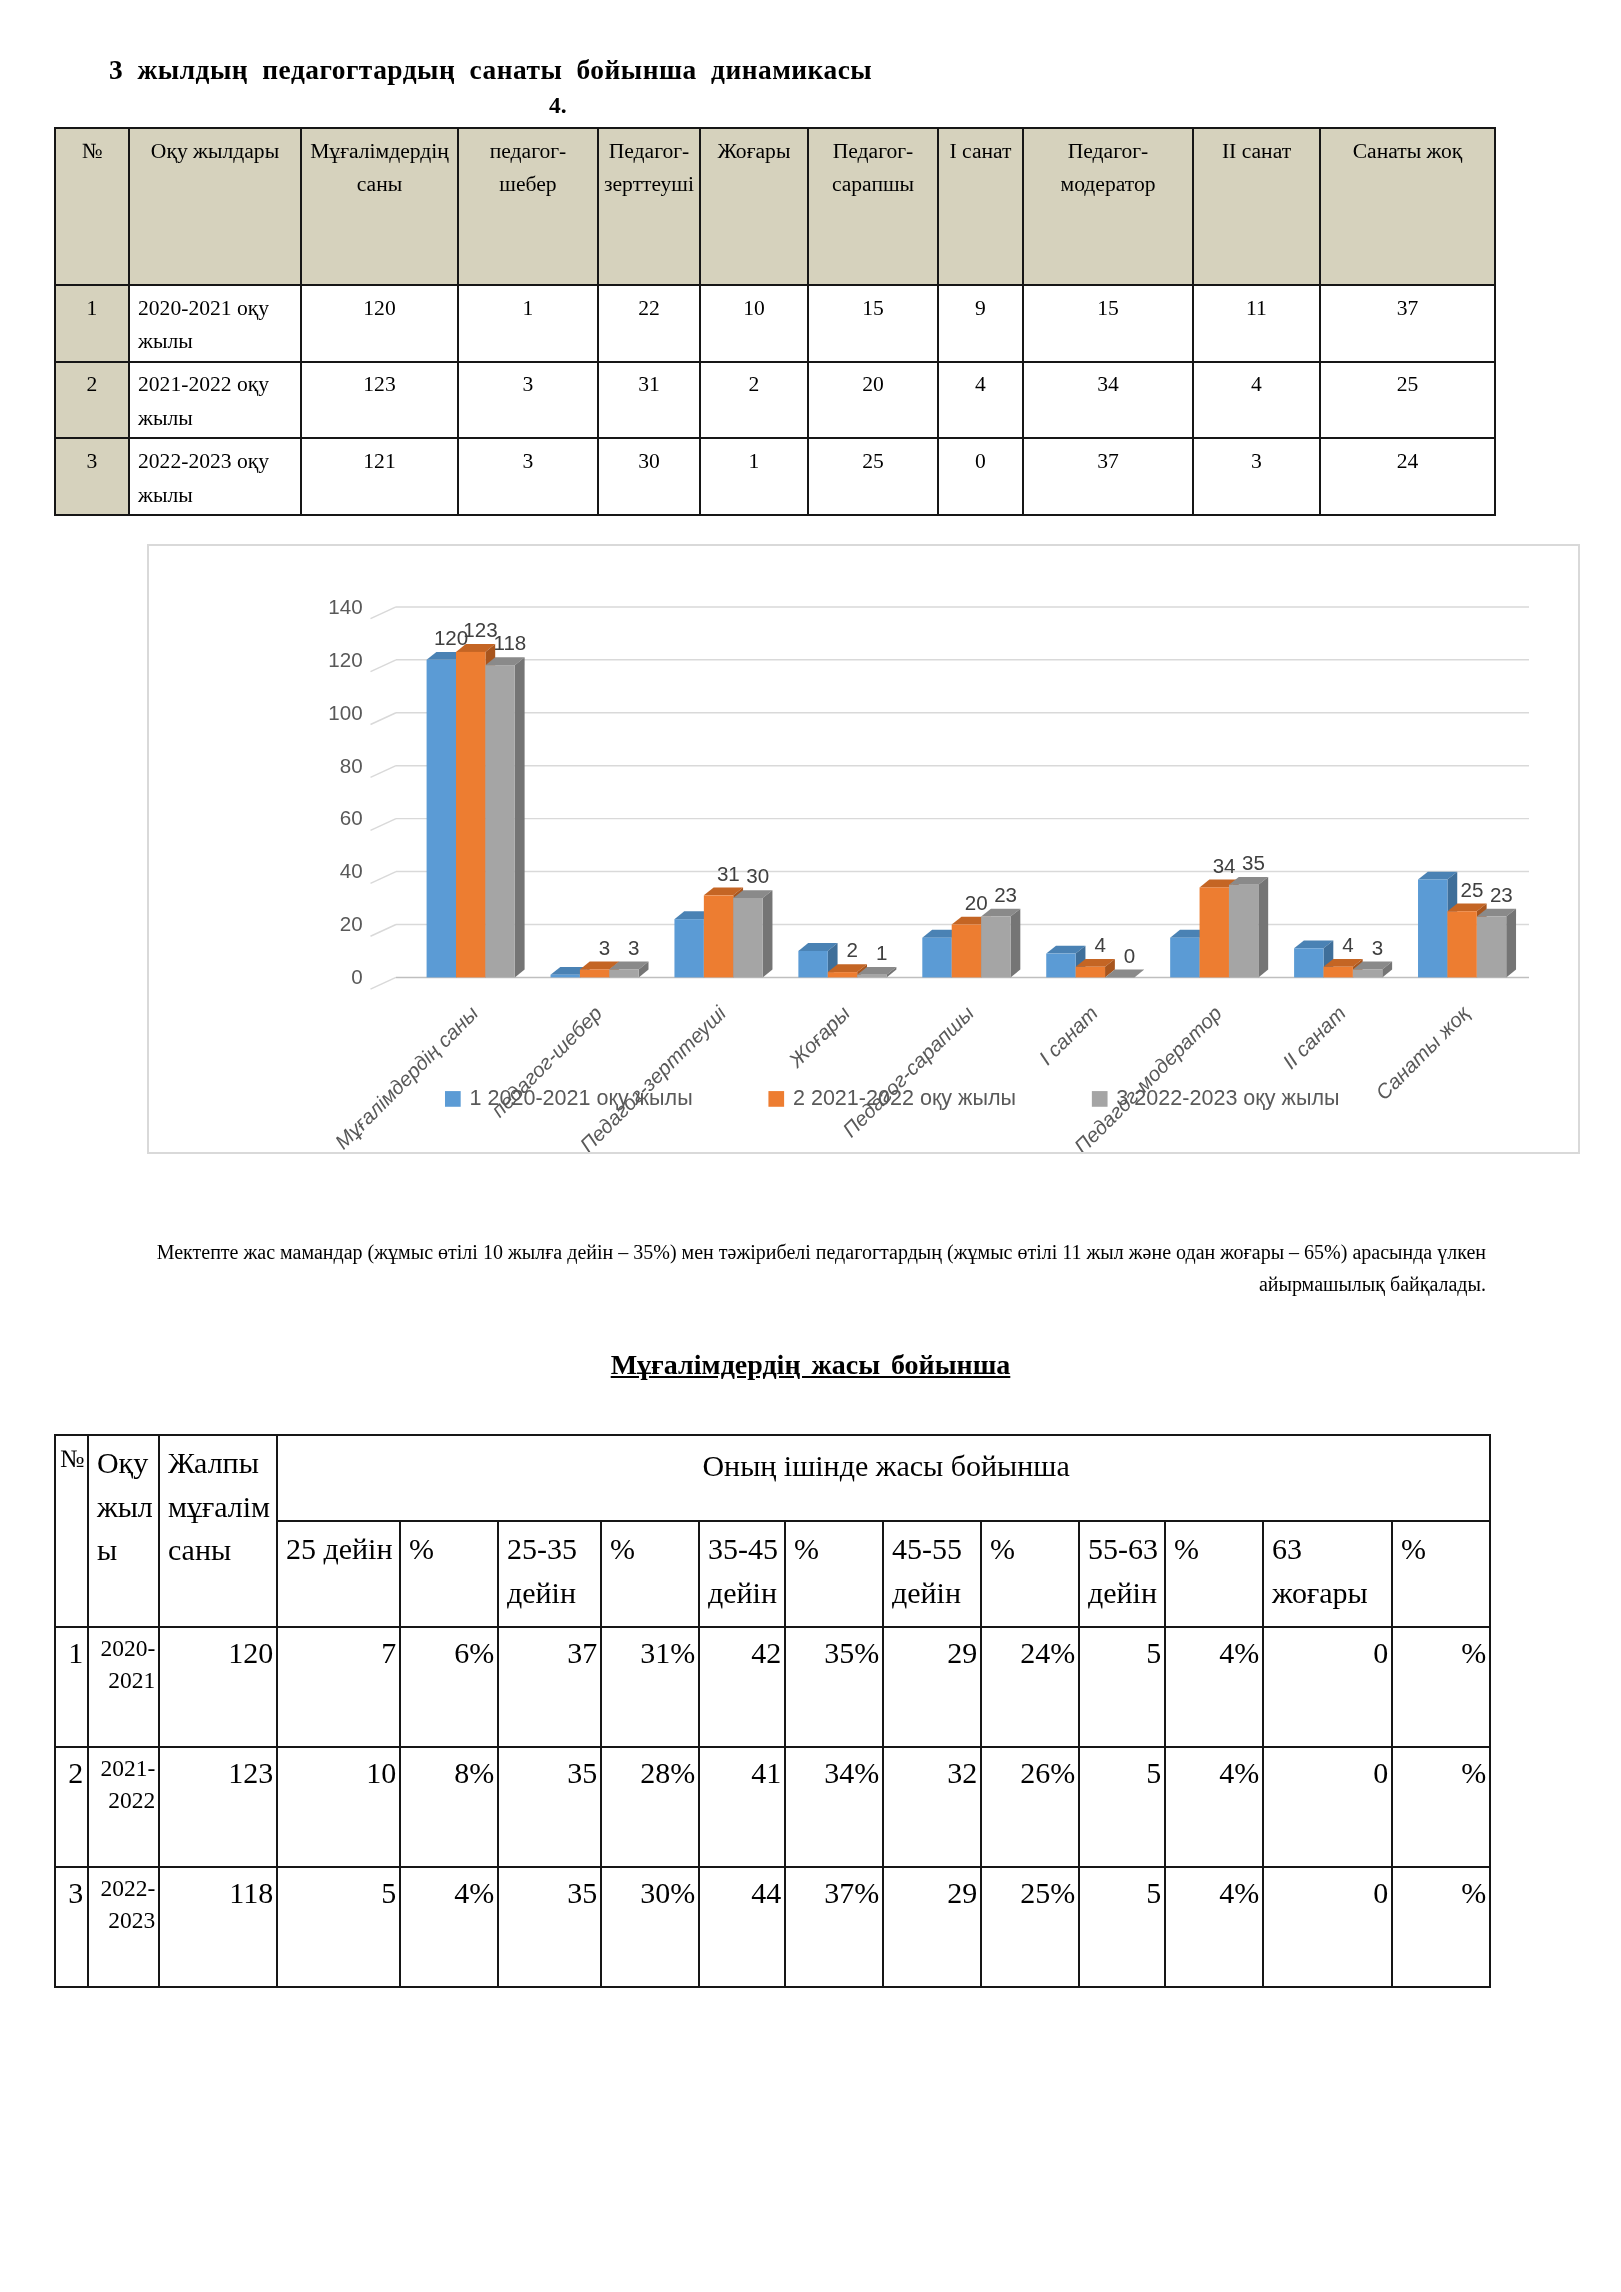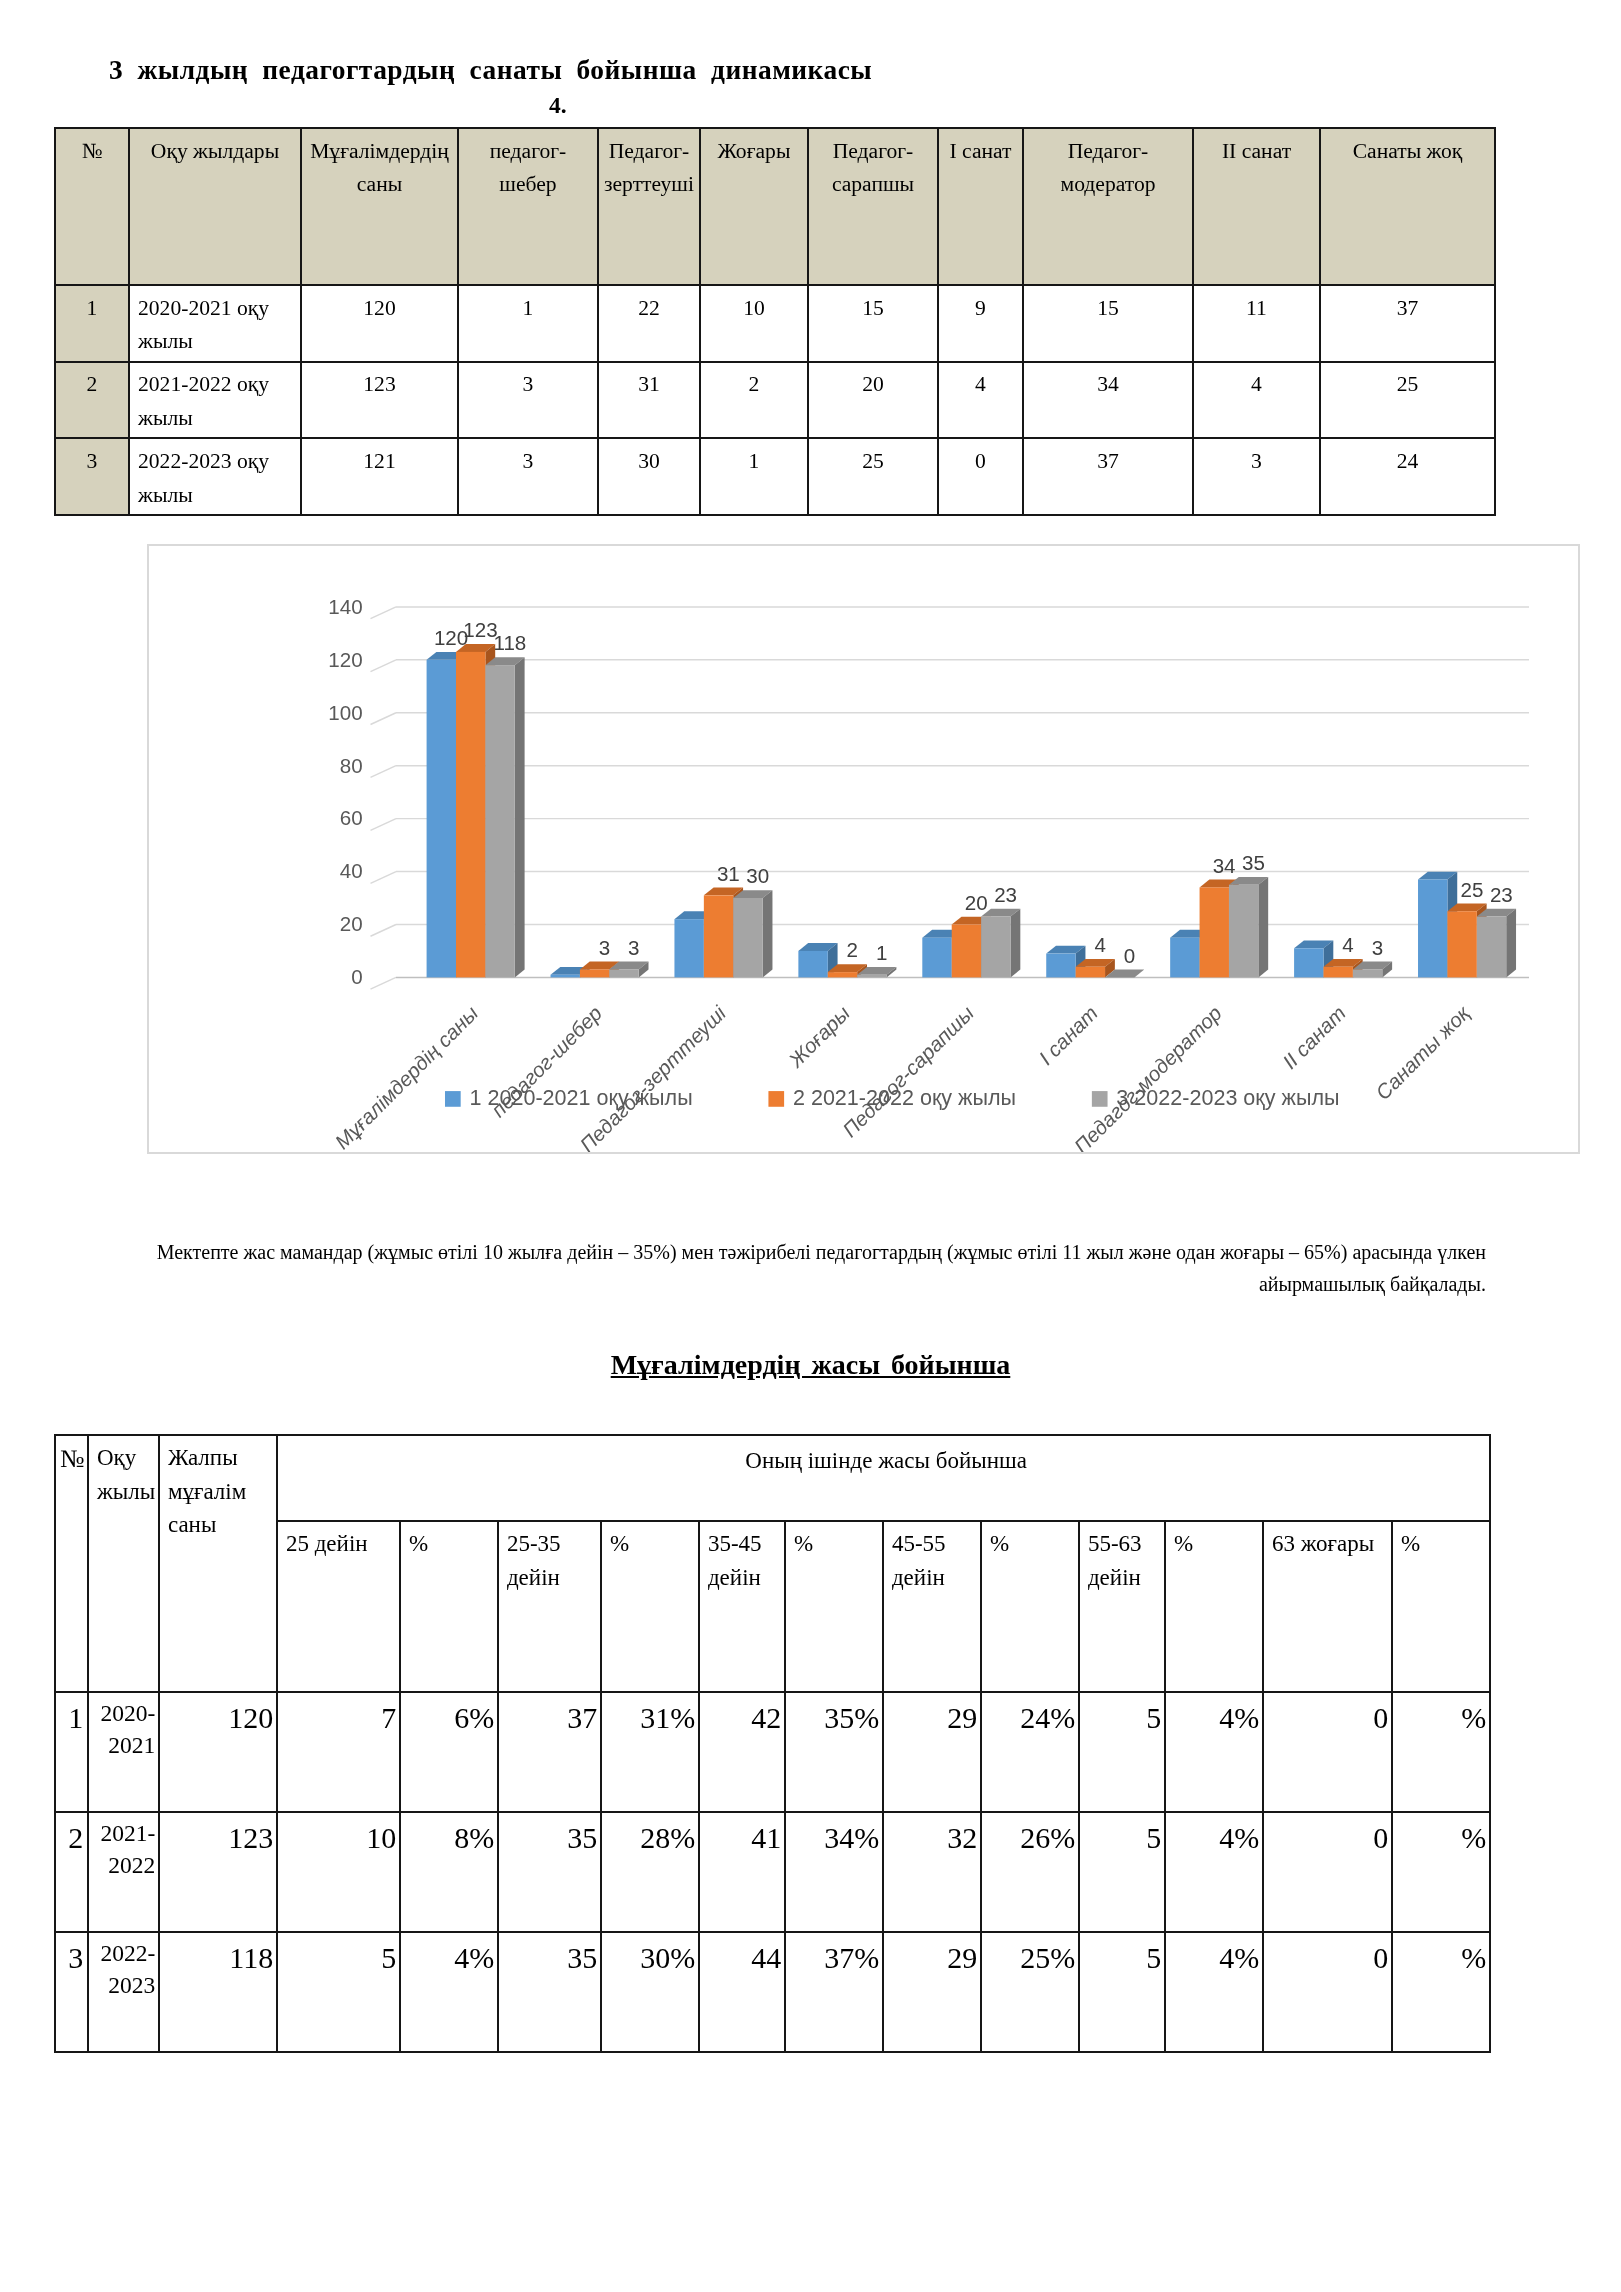--- a/index.html
+++ b/index.html
@@ -45,23 +45,23 @@
     text-align:center; margin:49px 0 0 0; word-spacing:3.9px;
   }
 
   
   table.t2 { border-collapse:collapse; table-layout:fixed; margin:53px 0 0 54px; }
   .t2 th, .t2 td {
     border:2px solid #161616; padding:4.9px 2.9px 2px 7.8px; vertical-align:top;
     font-weight:normal; overflow-wrap:break-word; word-break:break-word;
     text-align:left; background:#fff;
   }
-  .t2 th { font-size:23px; line-height:1.45; }
+  .t2 th { font-size:30px; line-height:1.45; }
   .t2 tr.hrow1 { height:86px; }
-  .t2 tr.hrow2 { height:171px; }
+  .t2 tr.hrow2 { height:106px; }
   .t2 tbody tr { height:120px; }
   .t2 th.spanhead { text-align:center; vertical-align:top; padding-top:8px; }
   .t2 td { font-size:30px; line-height:1.35;text-align:right; }
   .t2 td.numcol { text-align:right; padding-right:3.9px; padding-left:0; }
   .t2 td.yearcol { font-size:23.5px; }
   .t2 th.numhead { overflow:hidden; padding-left:3.9px; font-size:25.5px; }
 </style>
 </head>
 <body>
 

